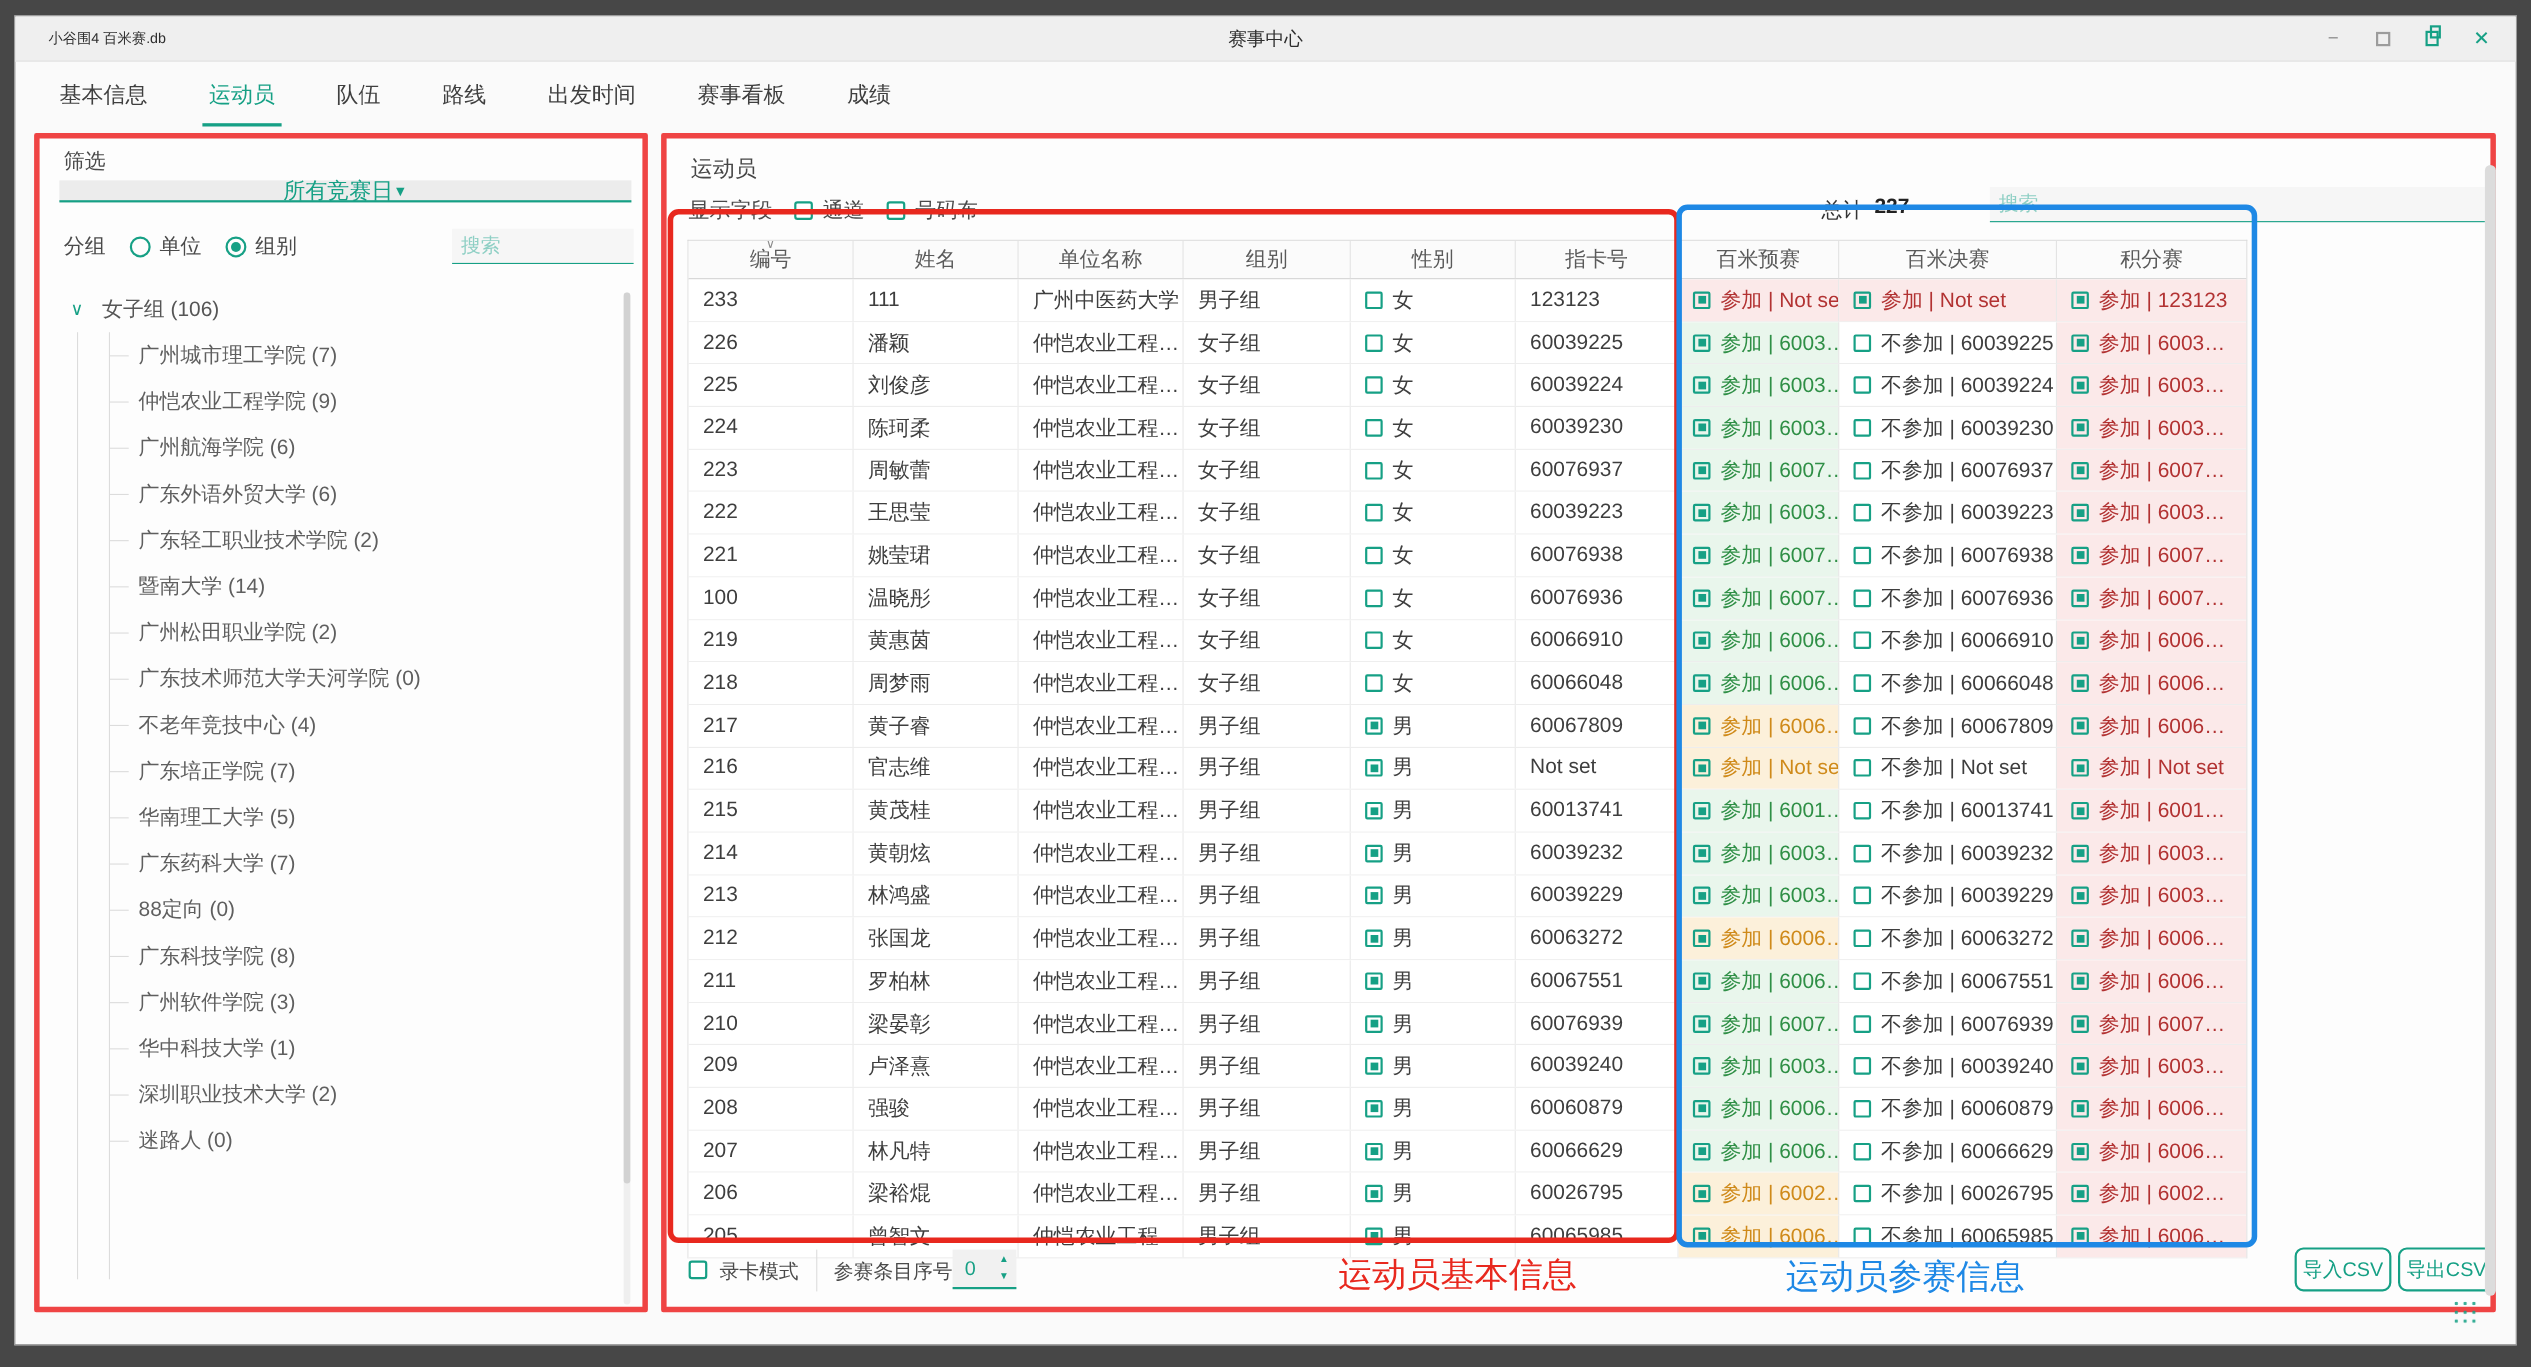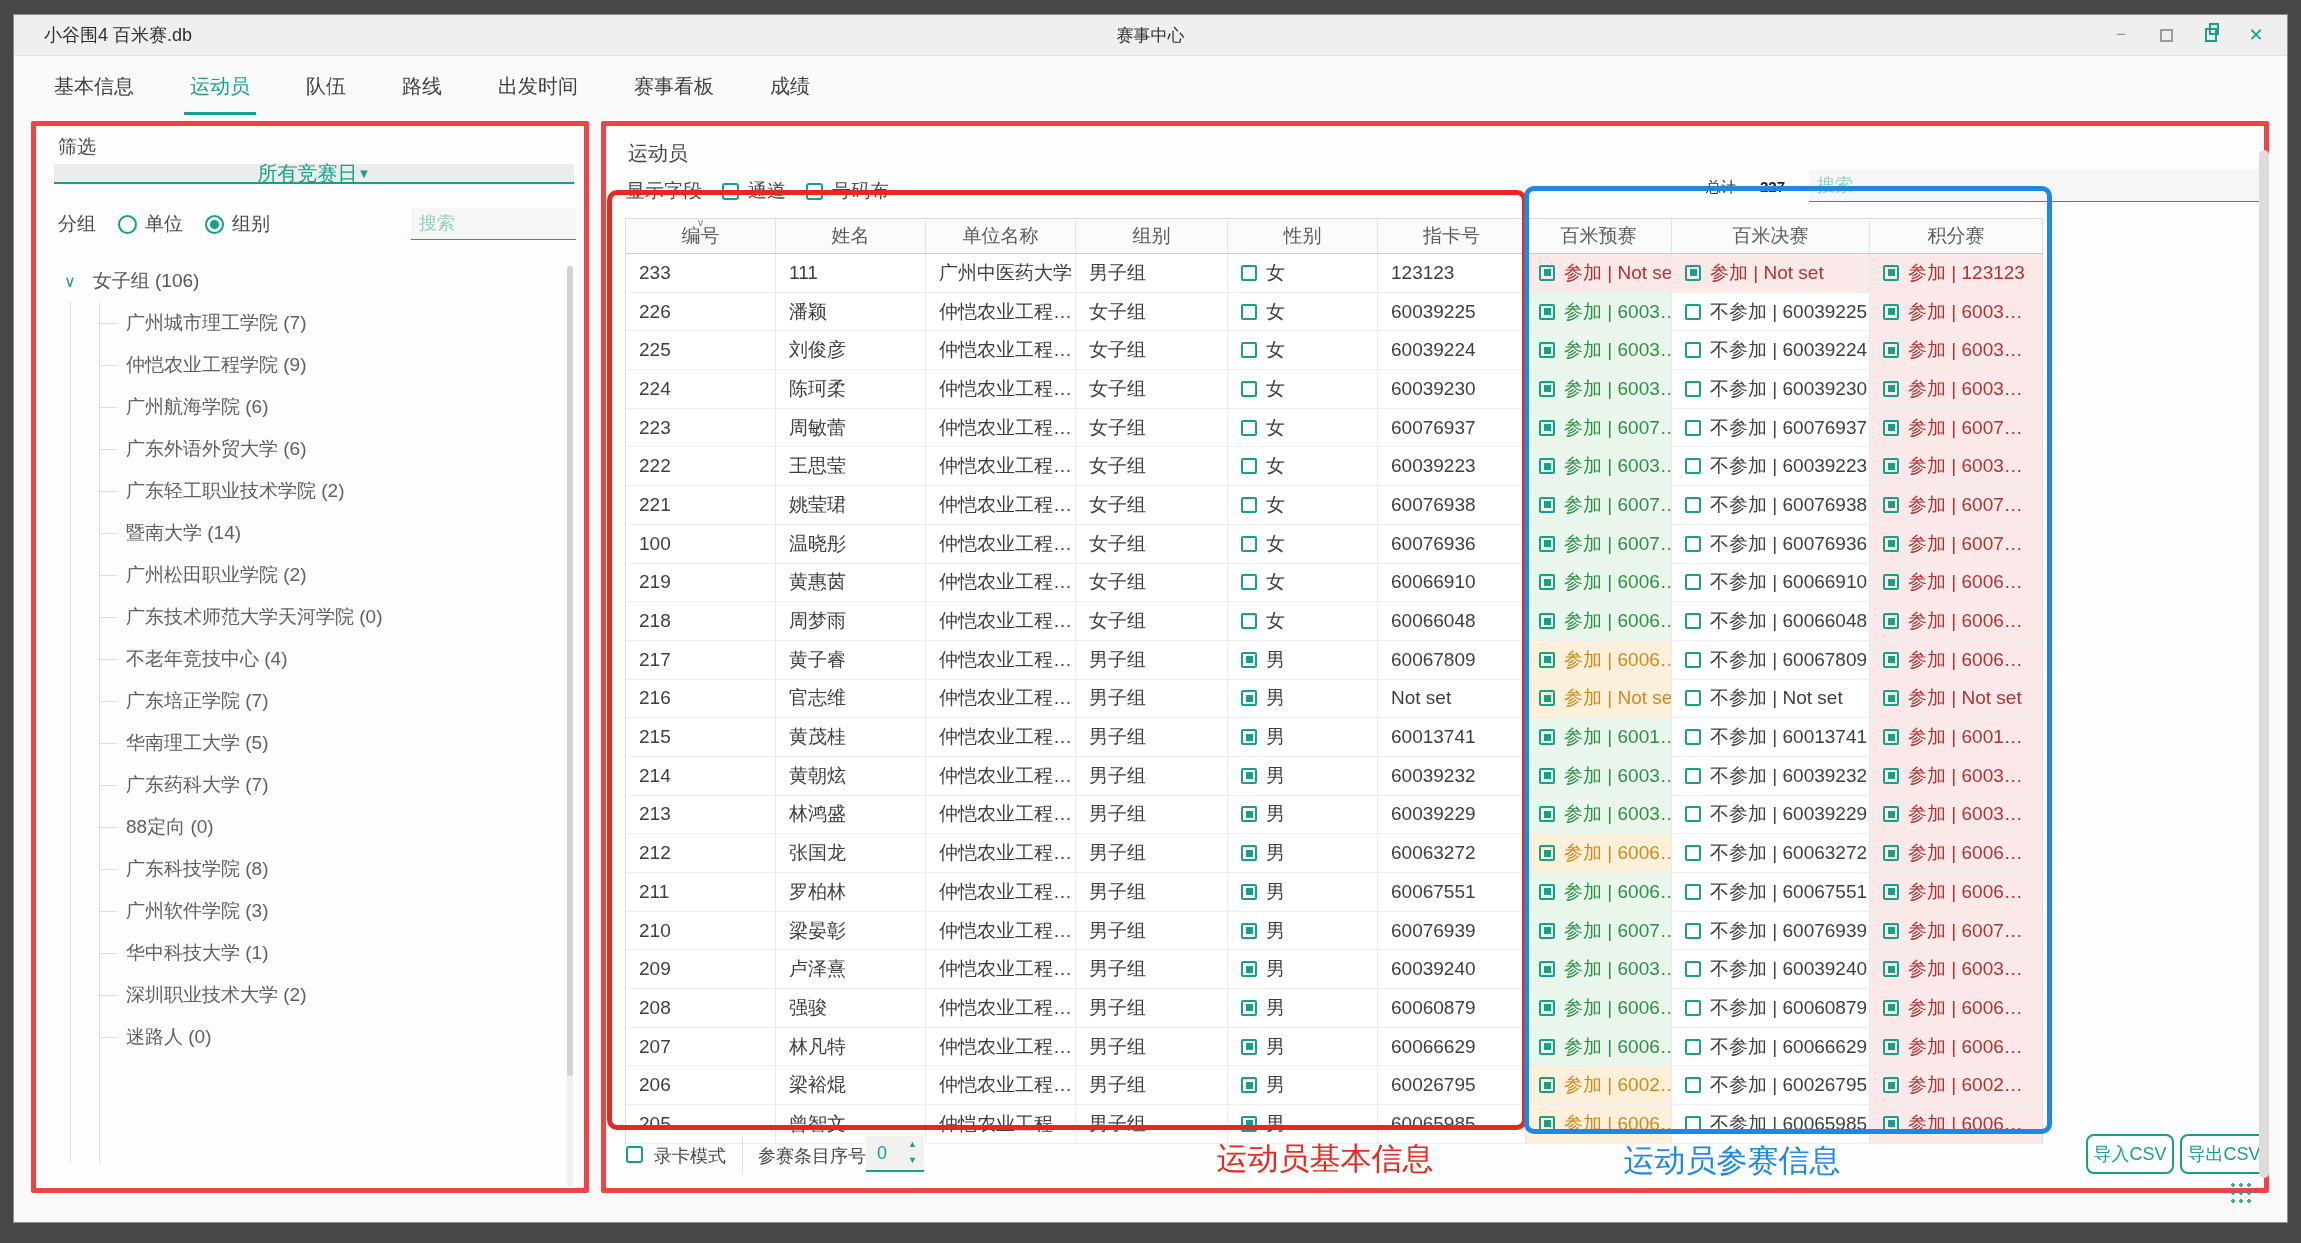--- a/index.html
+++ b/index.html
@@ -4,21 +4,21 @@
 <style>
   html,body{margin:0;padding:0}
   body{width:2301px;height:1243px;background:#474747;position:relative;overflow:hidden;
        font-family:"Liberation Sans","DejaVu Sans",sans-serif;color:#3e3e3e}
 
   .window{position:absolute;left:13px;top:14px;width:2275px;height:1209px;background:#fafafa;
           border:1px solid #8d8d8d;box-sizing:border-box}
 
   
   .titlebar{position:absolute;left:0;top:0;right:0;height:40px;background:#efefef;border-bottom:1px solid #e2e2e2}
-  .title-left{position:absolute;left:30px;top:0;height:40px;display:flex;align-items:center;font-size:18px;color:#2e2e2e}
+  .title-left{position:absolute;left:30px;top:0;height:40px;display:flex;align-items:center;font-size:13px;color:#2e2e2e}
   .title-center{position:absolute;left:0;right:0;top:0;height:40px;display:flex;align-items:center;justify-content:center;font-size:17px;color:#2e2e2e}
   .win-controls{position:absolute;right:22px;top:0;height:40px;display:flex;align-items:center;gap:27px}
   .wc{min-width:18px;height:20px;display:flex;align-items:center;justify-content:center;font-size:17px;color:#8f8f8f;cursor:default}
   .wc-max{width:13px;height:13px;border:2px solid #9c9c9c;box-sizing:border-box}
   .wc-restore{position:relative;width:12px;height:14px;border:2px solid #16a085;box-sizing:border-box;background:#efefef}
   .wc-restore::before{content:"";position:absolute;left:2px;top:-7px;width:10px;height:12px;border:2px solid #16a085;box-sizing:border-box}
   .wc-close{color:#16a085;font-size:18px}
 
   
   .tabbar{position:absolute;left:34px;top:58px;display:flex;gap:44px;font-size:20px;color:#3f3f3f}
@@ -55,21 +55,21 @@
              font-size:19px;color:#5f5f5f;white-space:nowrap;cursor:pointer}
   .tree-item::before{content:"";position:absolute;left:64px;top:50%;width:17px;height:1px;background:#dcdcdc}
   .side-scroll{position:absolute;right:11px;top:140px;width:6px;height:920px;background:#efefef;border-radius:3px}
   .side-scroll-thumb{position:absolute;left:0;top:0;width:6px;height:810px;background:#d2d2d2;border-radius:3px}
 
   
   .main-heading{position:absolute;left:22px;top:14px;font-size:20px;color:#464646}
   .fields-row{position:absolute;left:20px;top:52px;display:flex;align-items:center;font-size:19px;color:#4a4a4a}
   .cbq{width:17px;height:17px;border:2px solid #16a085;border-radius:3px;box-sizing:border-box;flex:none;
        margin:0 9px 0 20px;background:#fff}
-  .total{position:absolute;left:1100px;top:52px;font-size:15px;color:#333;display:flex;gap:24px}
+  .total{position:absolute;left:1050px;top:52px;font-size:19px;color:#333;display:flex;gap:10px}
   .total b{font-weight:bold;color:#222}
   .main-search{position:absolute;left:1203px;top:44px;width:450px}
 
   
   .table{position:absolute;left:19px;top:92px;width:1416px;border:1px solid #dcdcdc;border-bottom:none;background:#fff}
   .thead{display:flex;height:34px;background:#fbfbfb;border-bottom:1px solid #c9c9c9;color:#5a5a5a;font-size:19px}
   .th{display:flex;align-items:center;justify-content:center;border-right:1px solid #e3e3e3;box-sizing:border-box;position:relative}
   .th:last-child{border-right:none}
   .sort-caret{position:absolute;top:-2px;left:50%;transform:translateX(-50%);font-size:11px;color:#8a8a8a;line-height:11px}
   .trow{display:flex;height:37.7px;border-bottom:1px solid #ededed;background:#fff}

